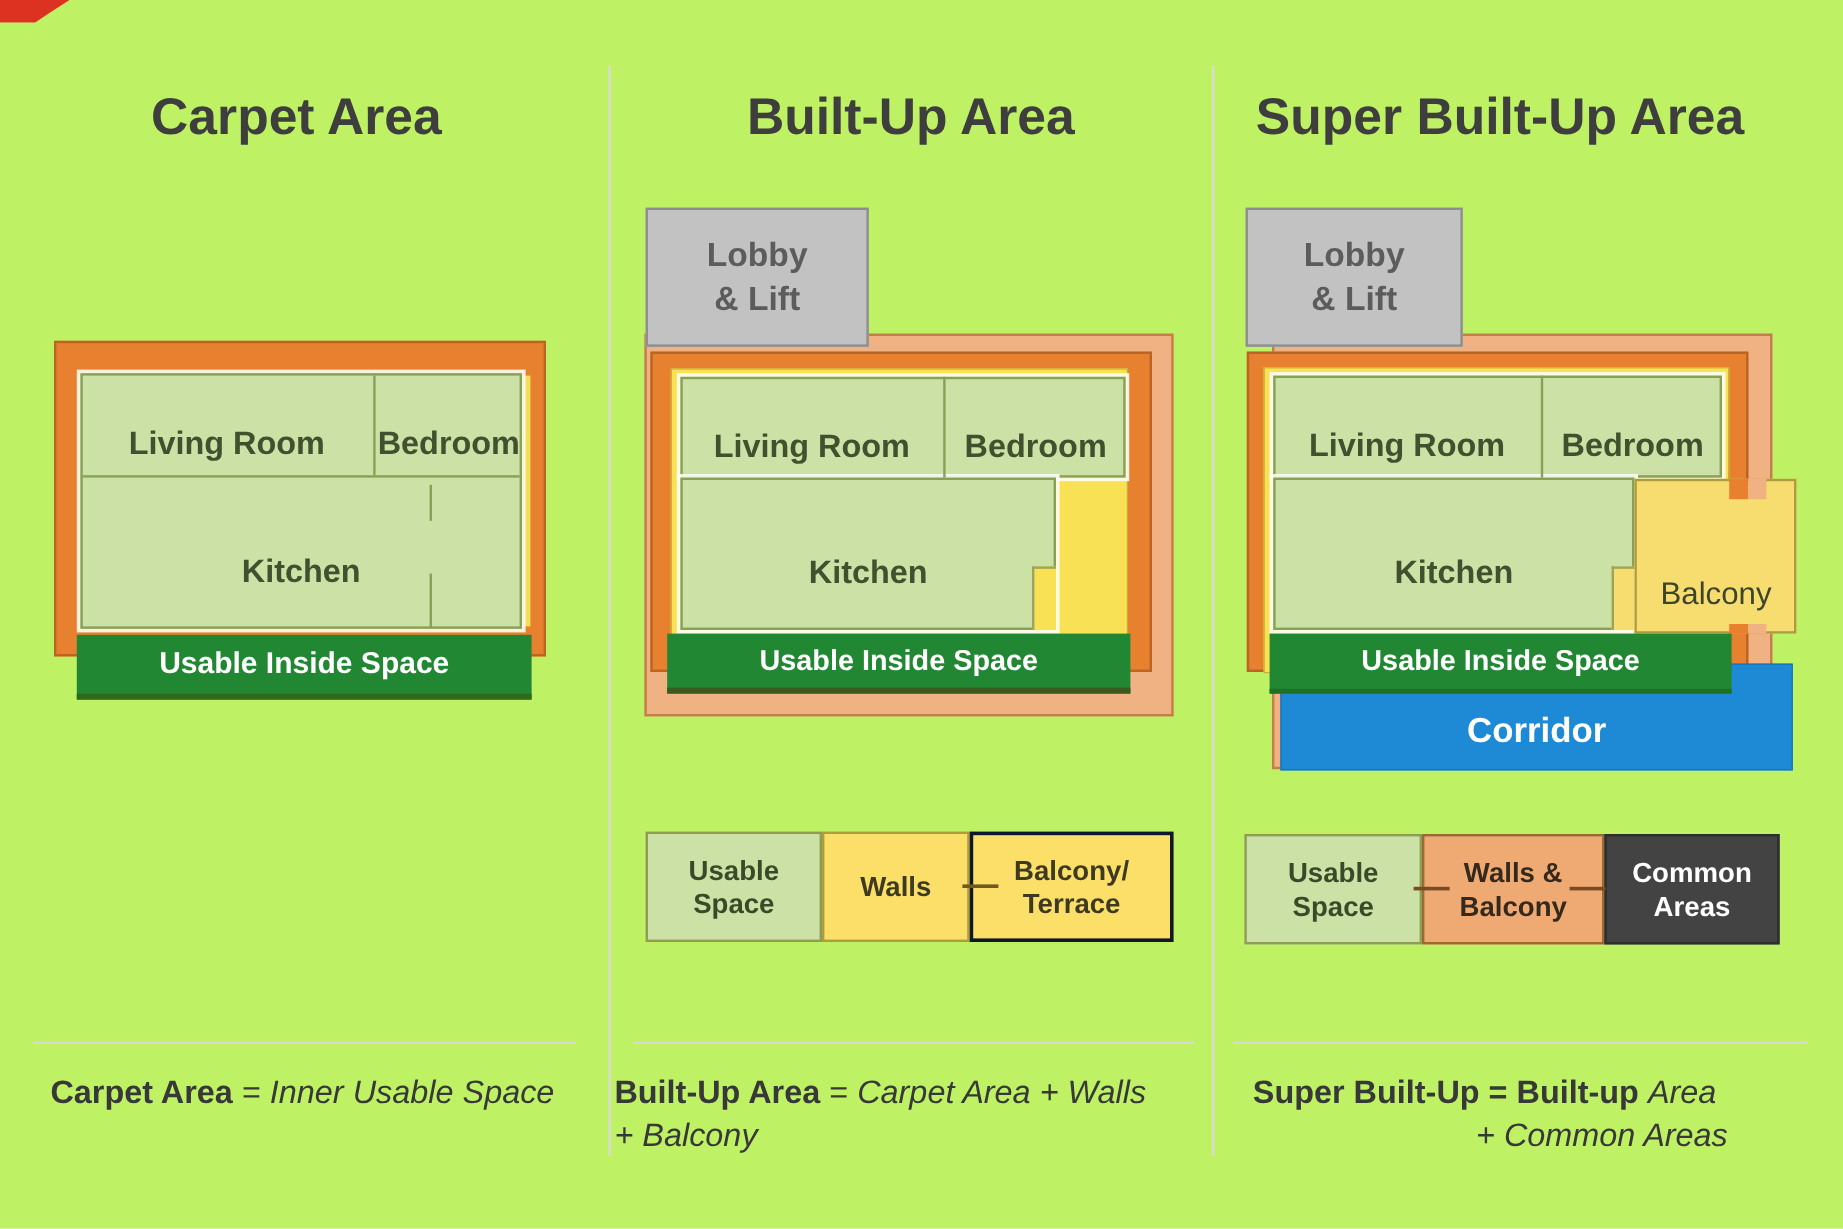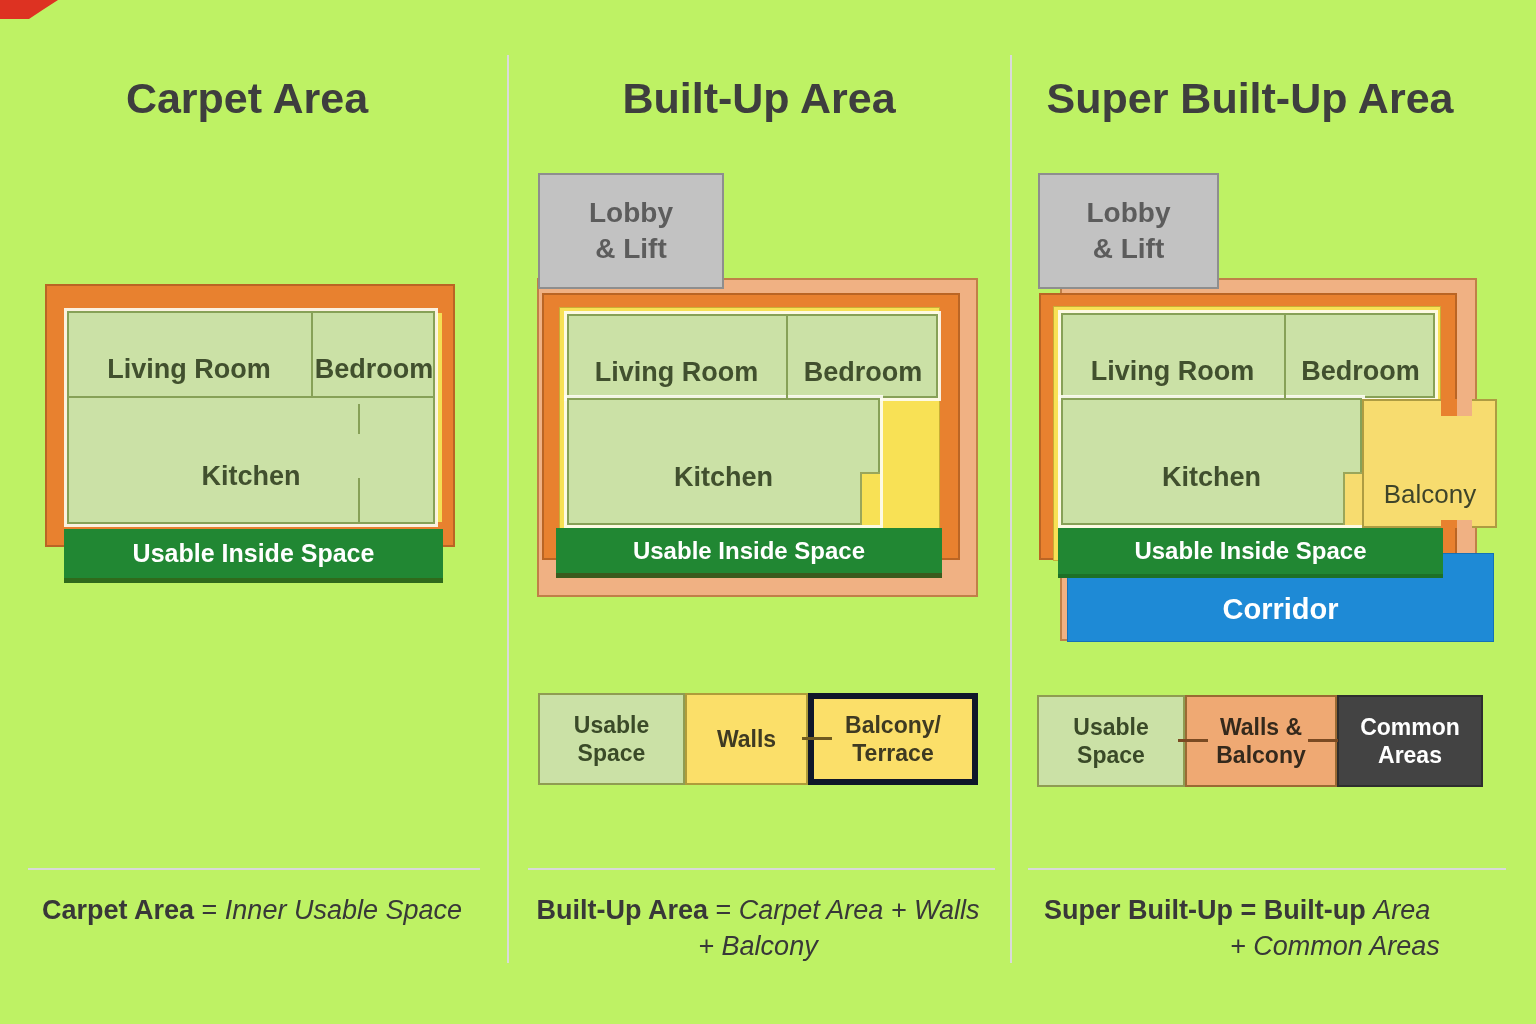--- a/index.html
+++ b/index.html
@@ -77,26 +77,26 @@
   <div class="roomlabel" style="left:567px;top:314px;width:219px;height:84px;">Living Room</div>
   <div class="roomlabel" style="left:788px;top:314px;width:150px;height:84px;">Bedroom</div>
   <div class="roomlabel" style="left:567px;top:398px;width:313px;height:127px;">Kitchen</div>
   <div class="lobby" style="left:538px;top:173px;width:186px;height:116px;">Lobby
 &amp; Lift</div>
   <div class="bar" style="left:556px;top:528px;width:386px;height:45px;font-size:24px;border-bottom-color:#3a5b1d;">Usable Inside Space</div>
 
   <div class="legend" style="left:538px;top:693px;width:147px;height:92px;background:#cbe1a6;border:2px solid #8f9c52;color:#3a4a28;">Usable
 Space</div>
   <div class="legend" style="left:685px;top:693px;width:123px;height:92px;background:#fbdf69;border:2px solid #af9c3a;color:#3e3a22;">Walls</div>
-  <div class="legend" style="left:808px;top:693px;width:170px;height:92px;background:#fbdf69;border:6px solid #0f172a;color:#3e3a22;">Balcony/
+  <div class="legend" style="left:808px;top:693px;width:170px;height:92px;background:#fbdf69;border:3px solid #0f172a;color:#3e3a22;">Balcony/
 Terrace</div>
   <div class="dash" style="left:802px;top:737px;width:30px;background:#6f5a20;"></div>
 
   <div class="hr" style="left:528px;width:467px;"></div>
-  <div class="formula" style="left:512px;top:892px;width:492px;text-align:center;">
+  <div class="formula" style="left:512px;top:892px;width:492px;">
     <span class="fb">Built-Up Area</span><span class="fm"> = </span><span class="fi">Carpet Area + Walls</span>
     <span class="fl2">+ Balcony</span>
   </div>
 
   <div class="title" style="left:1000px;top:74px;width:500px;">Super Built-Up Area</div>
 
   <div class="abs peach" style="left:1060px;top:278px;width:417px;height:363px;"></div>
   <div class="abs orange" style="left:1039px;top:293px;width:418px;height:267px;"></div>
   <div class="abs ring" style="left:1053px;top:306px;width:388px;height:255px;"></div>
   <div class="abs green" style="left:1061px;top:313px;width:374px;height:85px;"></div>

